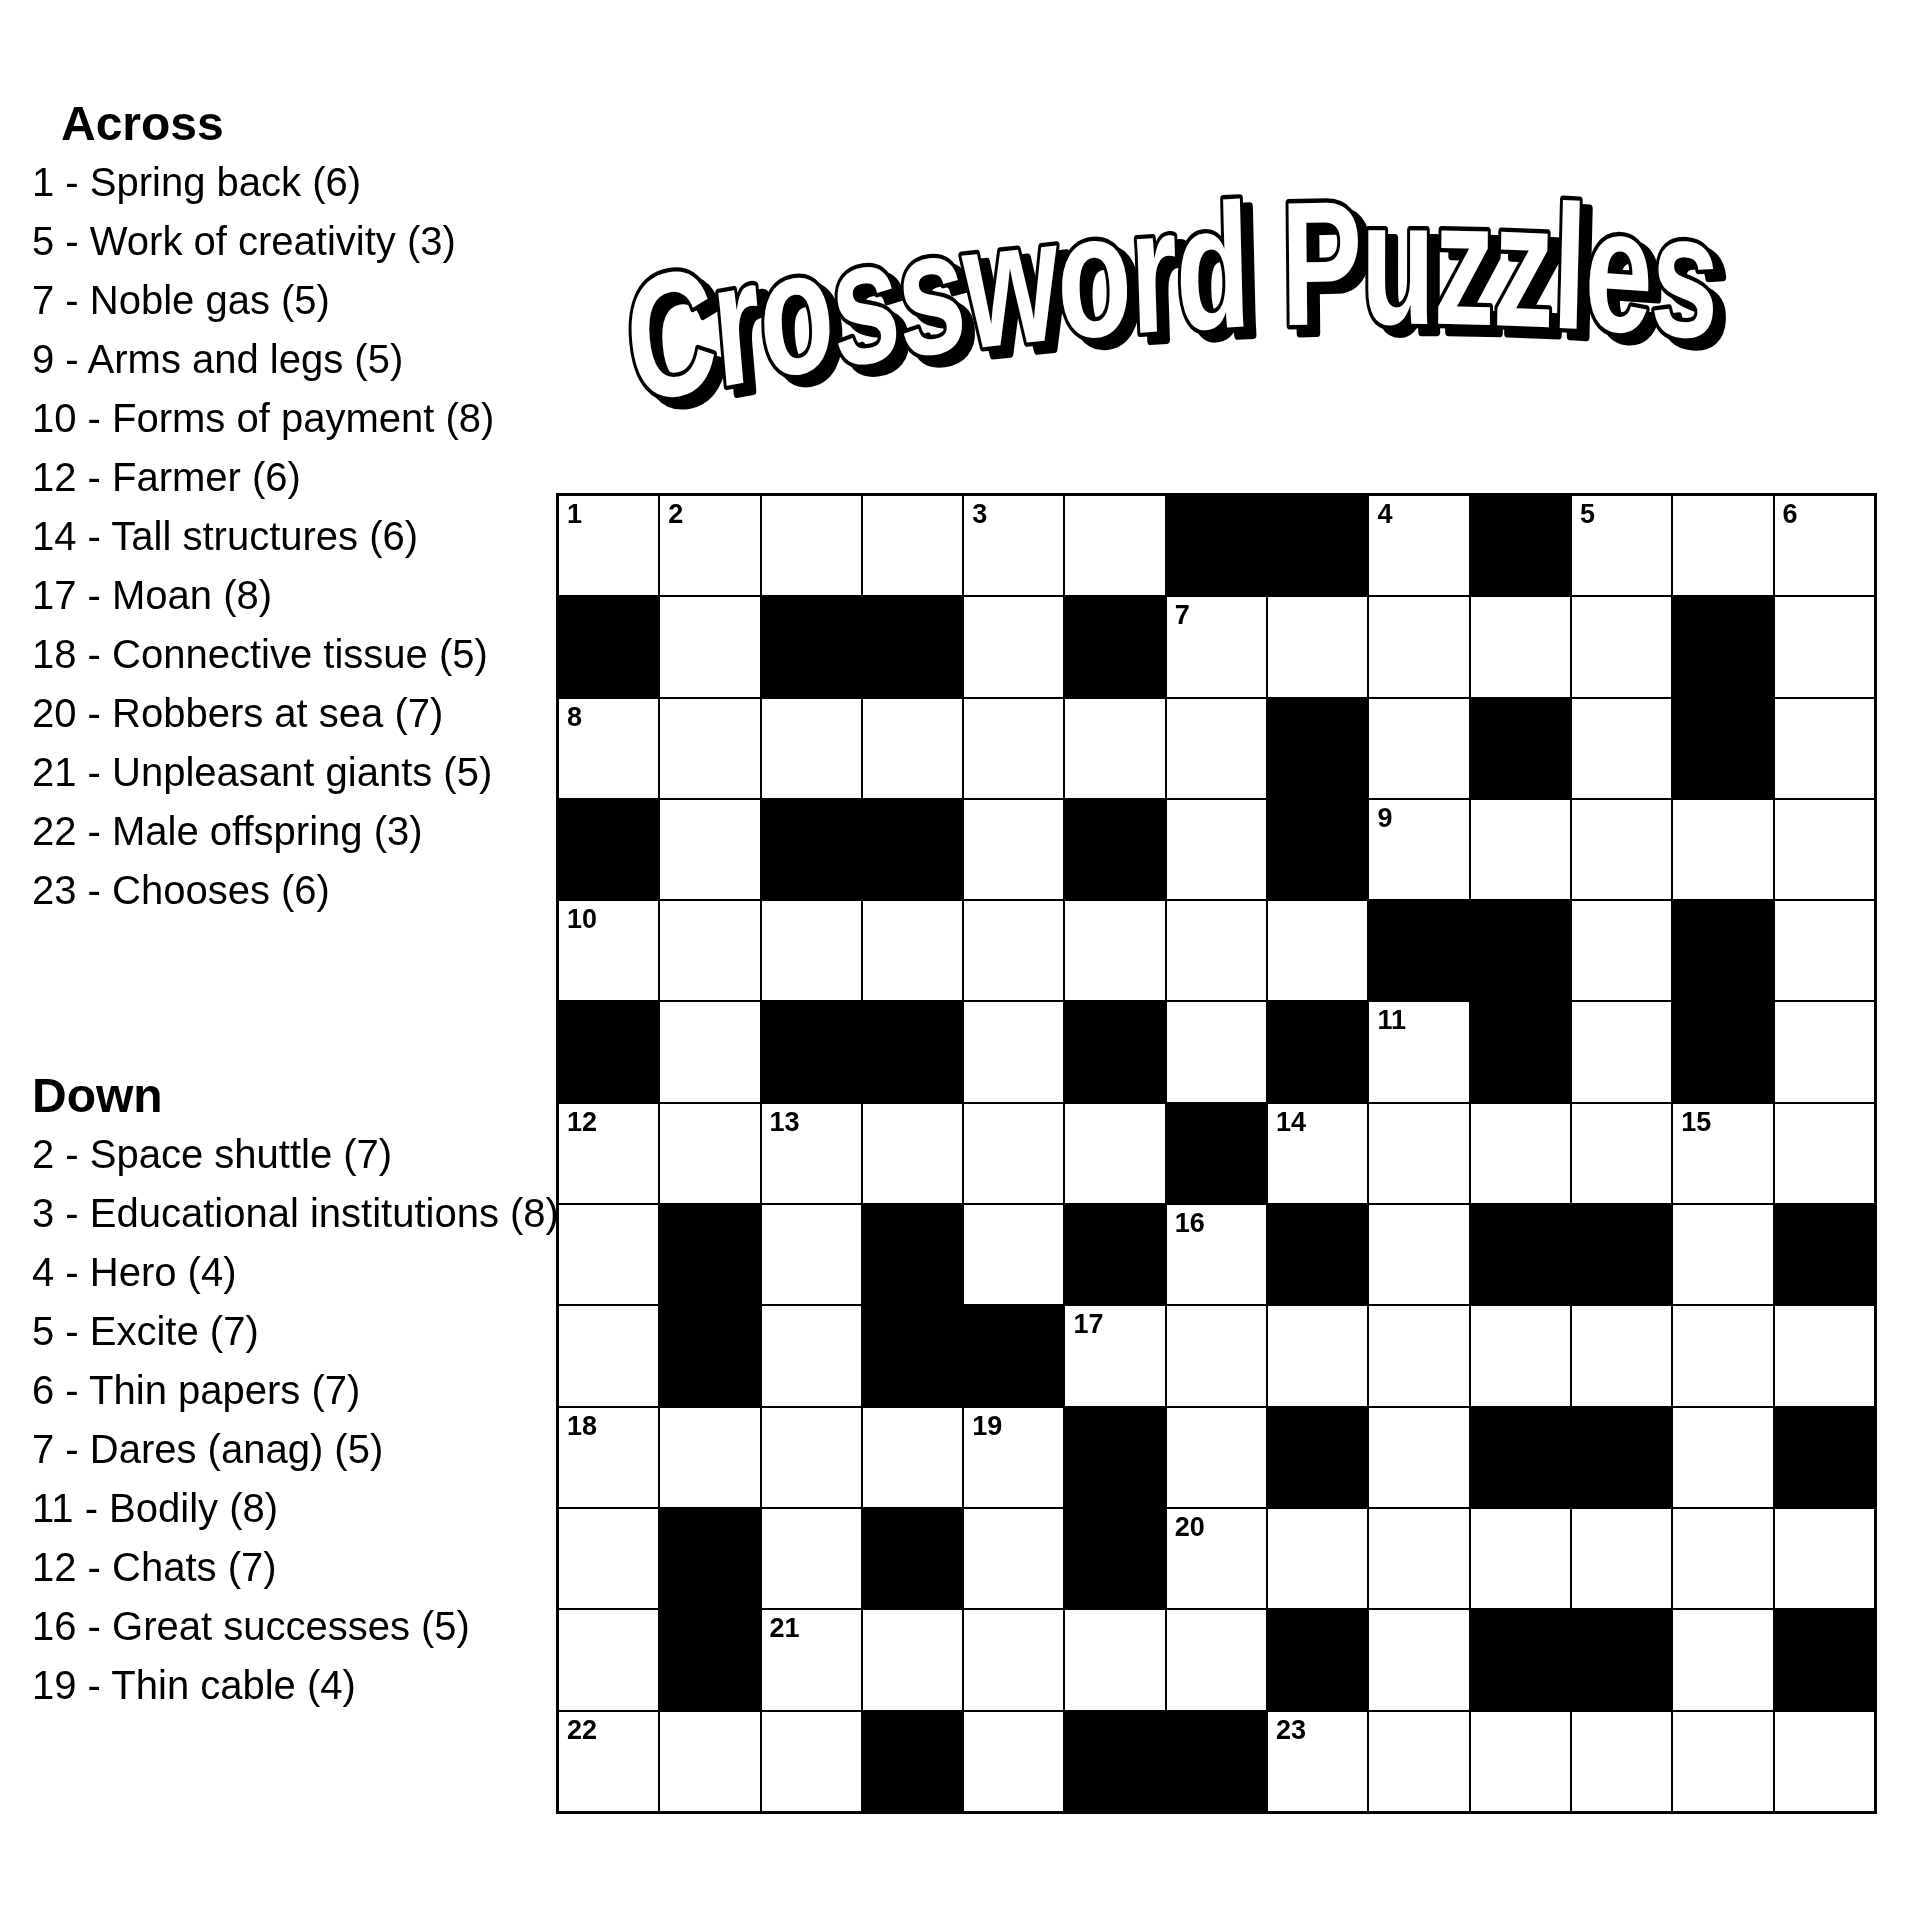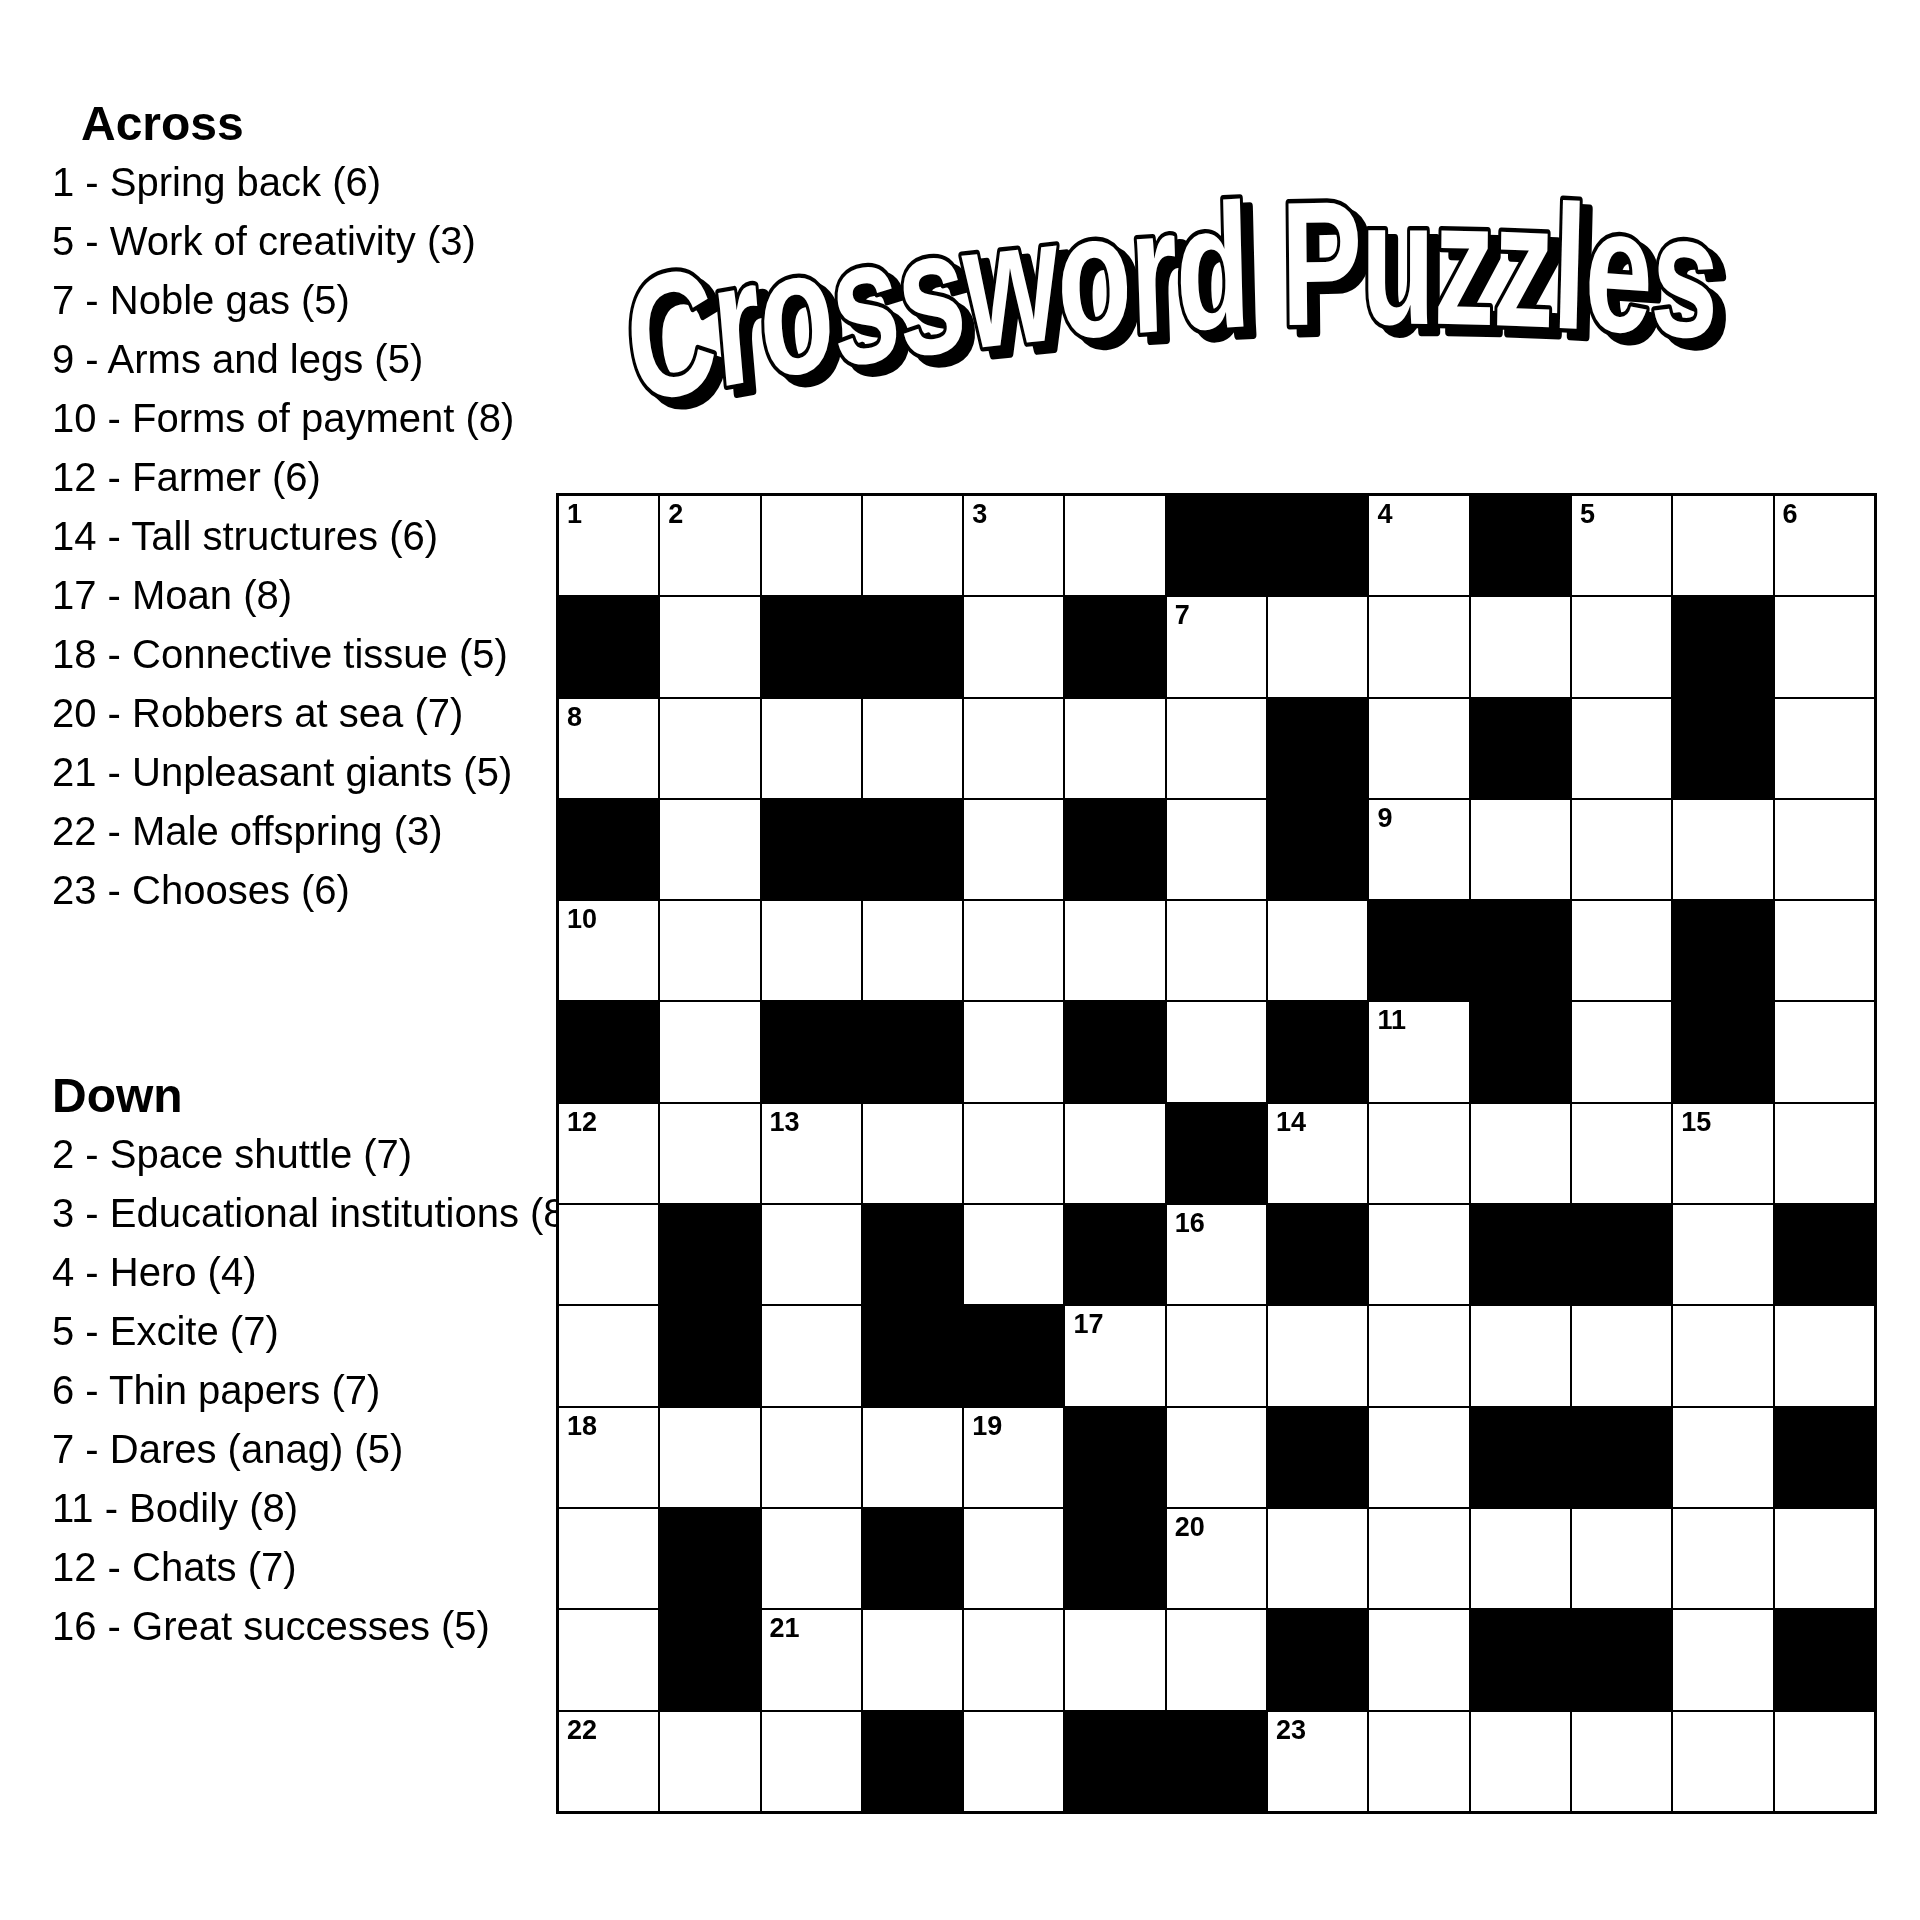--- a/index.html
+++ b/index.html
@@ -3,21 +3,21 @@
 <meta charset="utf-8">
 <style>
   html,body{margin:0;padding:0;}
   body{
     width:1920px;height:1920px;position:relative;overflow:hidden;
     background:#ffffff;color:#000000;
     font-family:"Liberation Sans","DejaVu Sans",sans-serif;
   }
 
   
-  .clues{position:absolute;left:52px;}
+  .clues{position:absolute;left:32px;}
   .clues h2{
     font-size:48px;font-weight:bold;margin:0;line-height:55px;
   }
   #across-section{top:96px;}
   #across-section h2{margin:0 0 2px 29px;}
   #down-section{top:1056px;}
   #down-section h2{margin:12px 0 2px 0;}
   .clue{
     font-size:40px;line-height:59px;white-space:nowrap;
   }
@@ -79,20 +79,21 @@
   <div>
     <div class="clue">2 - Space shuttle (7)</div>
     <div class="clue">3 - Educational institutions (8)</div>
     <div class="clue">4 - Hero (4)</div>
     <div class="clue">5 - Excite (7)</div>
     <div class="clue">6 - Thin papers (7)</div>
     <div class="clue">7 - Dares (anag) (5)</div>
     <div class="clue">11 - Bodily (8)</div>
     <div class="clue">12 - Chats (7)</div>
     <div class="clue">16 - Great successes (5)</div>
+    <div class="clue">19 - Thin cable (4)</div>
   </div>
 </section>
 
 <svg id="title-banner" viewBox="0 0 1180 300" xmlns="http://www.w3.org/2000/svg">
   <path id="title-arc" d="M 15 243 Q 610 157 1175 204" fill="none" stroke="none"></path>
   <text class="title-shadow" transform="translate(10,-92) scale(1,1.45)">
     <textPath href="#title-arc">Crossword Puzzles</textPath>
   </text>
   <text class="title-main" transform="translate(0,-100) scale(1,1.45)">
     <textPath href="#title-arc">Crossword Puzzles</textPath>

